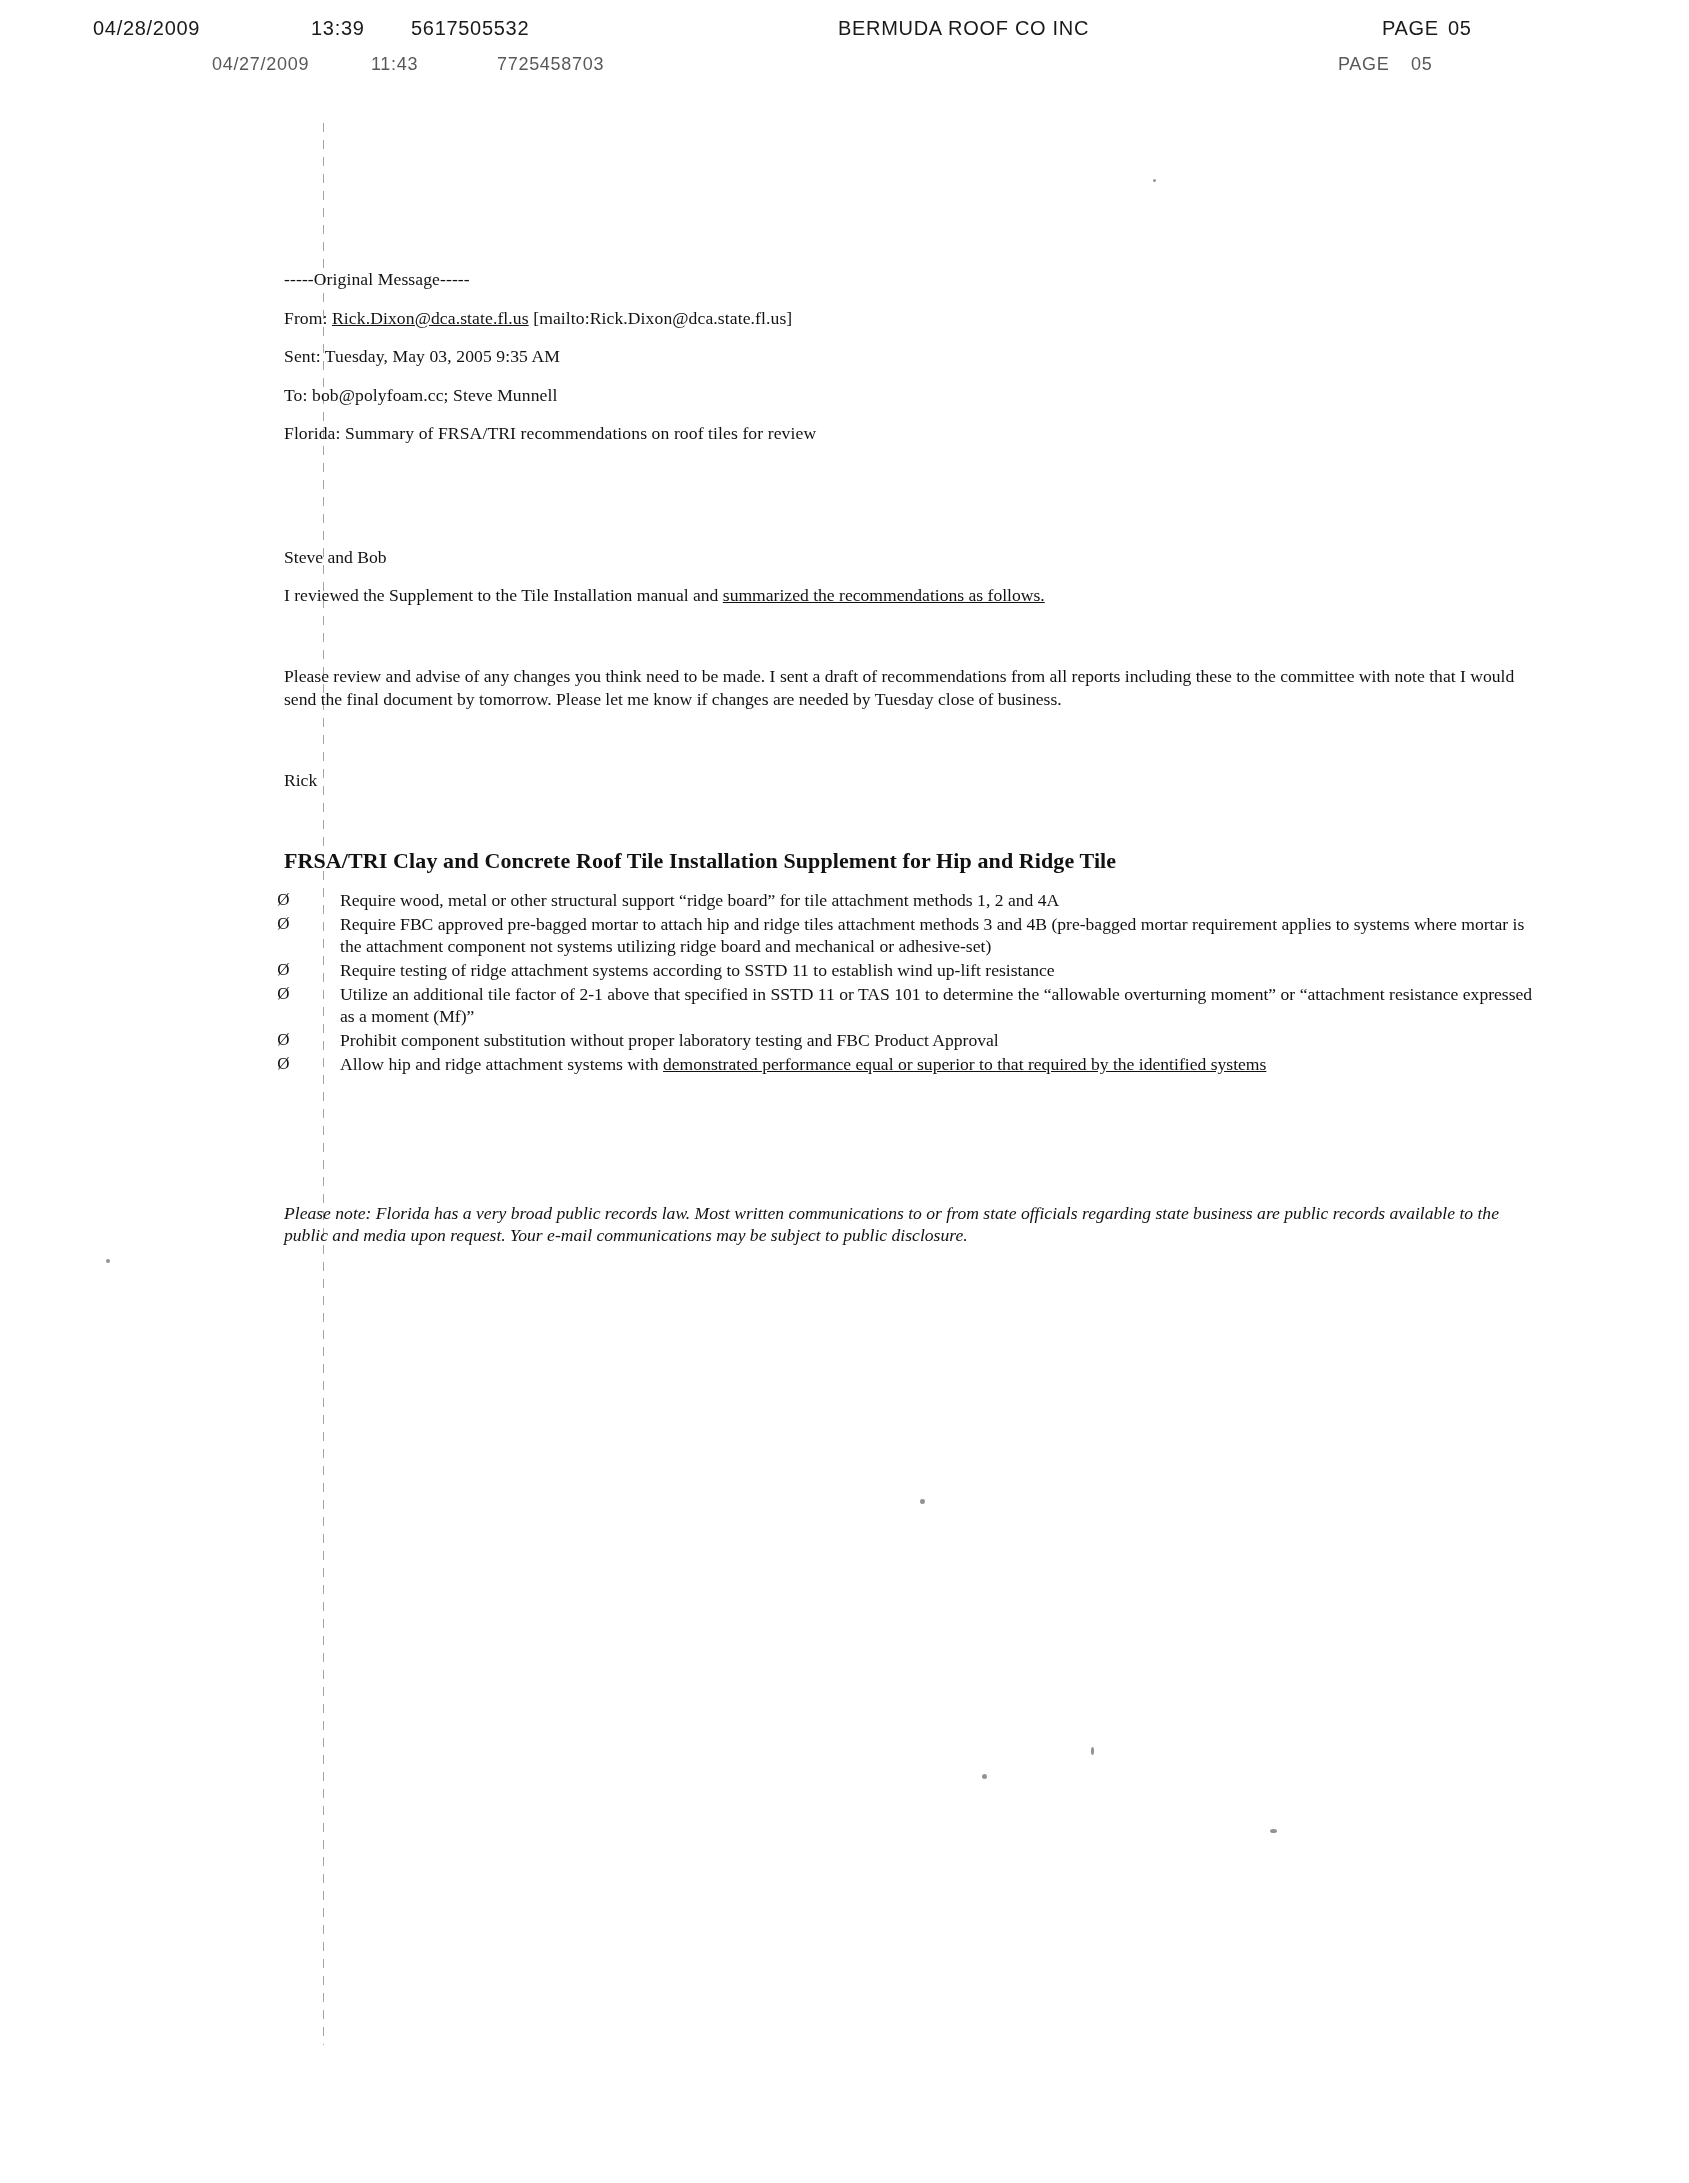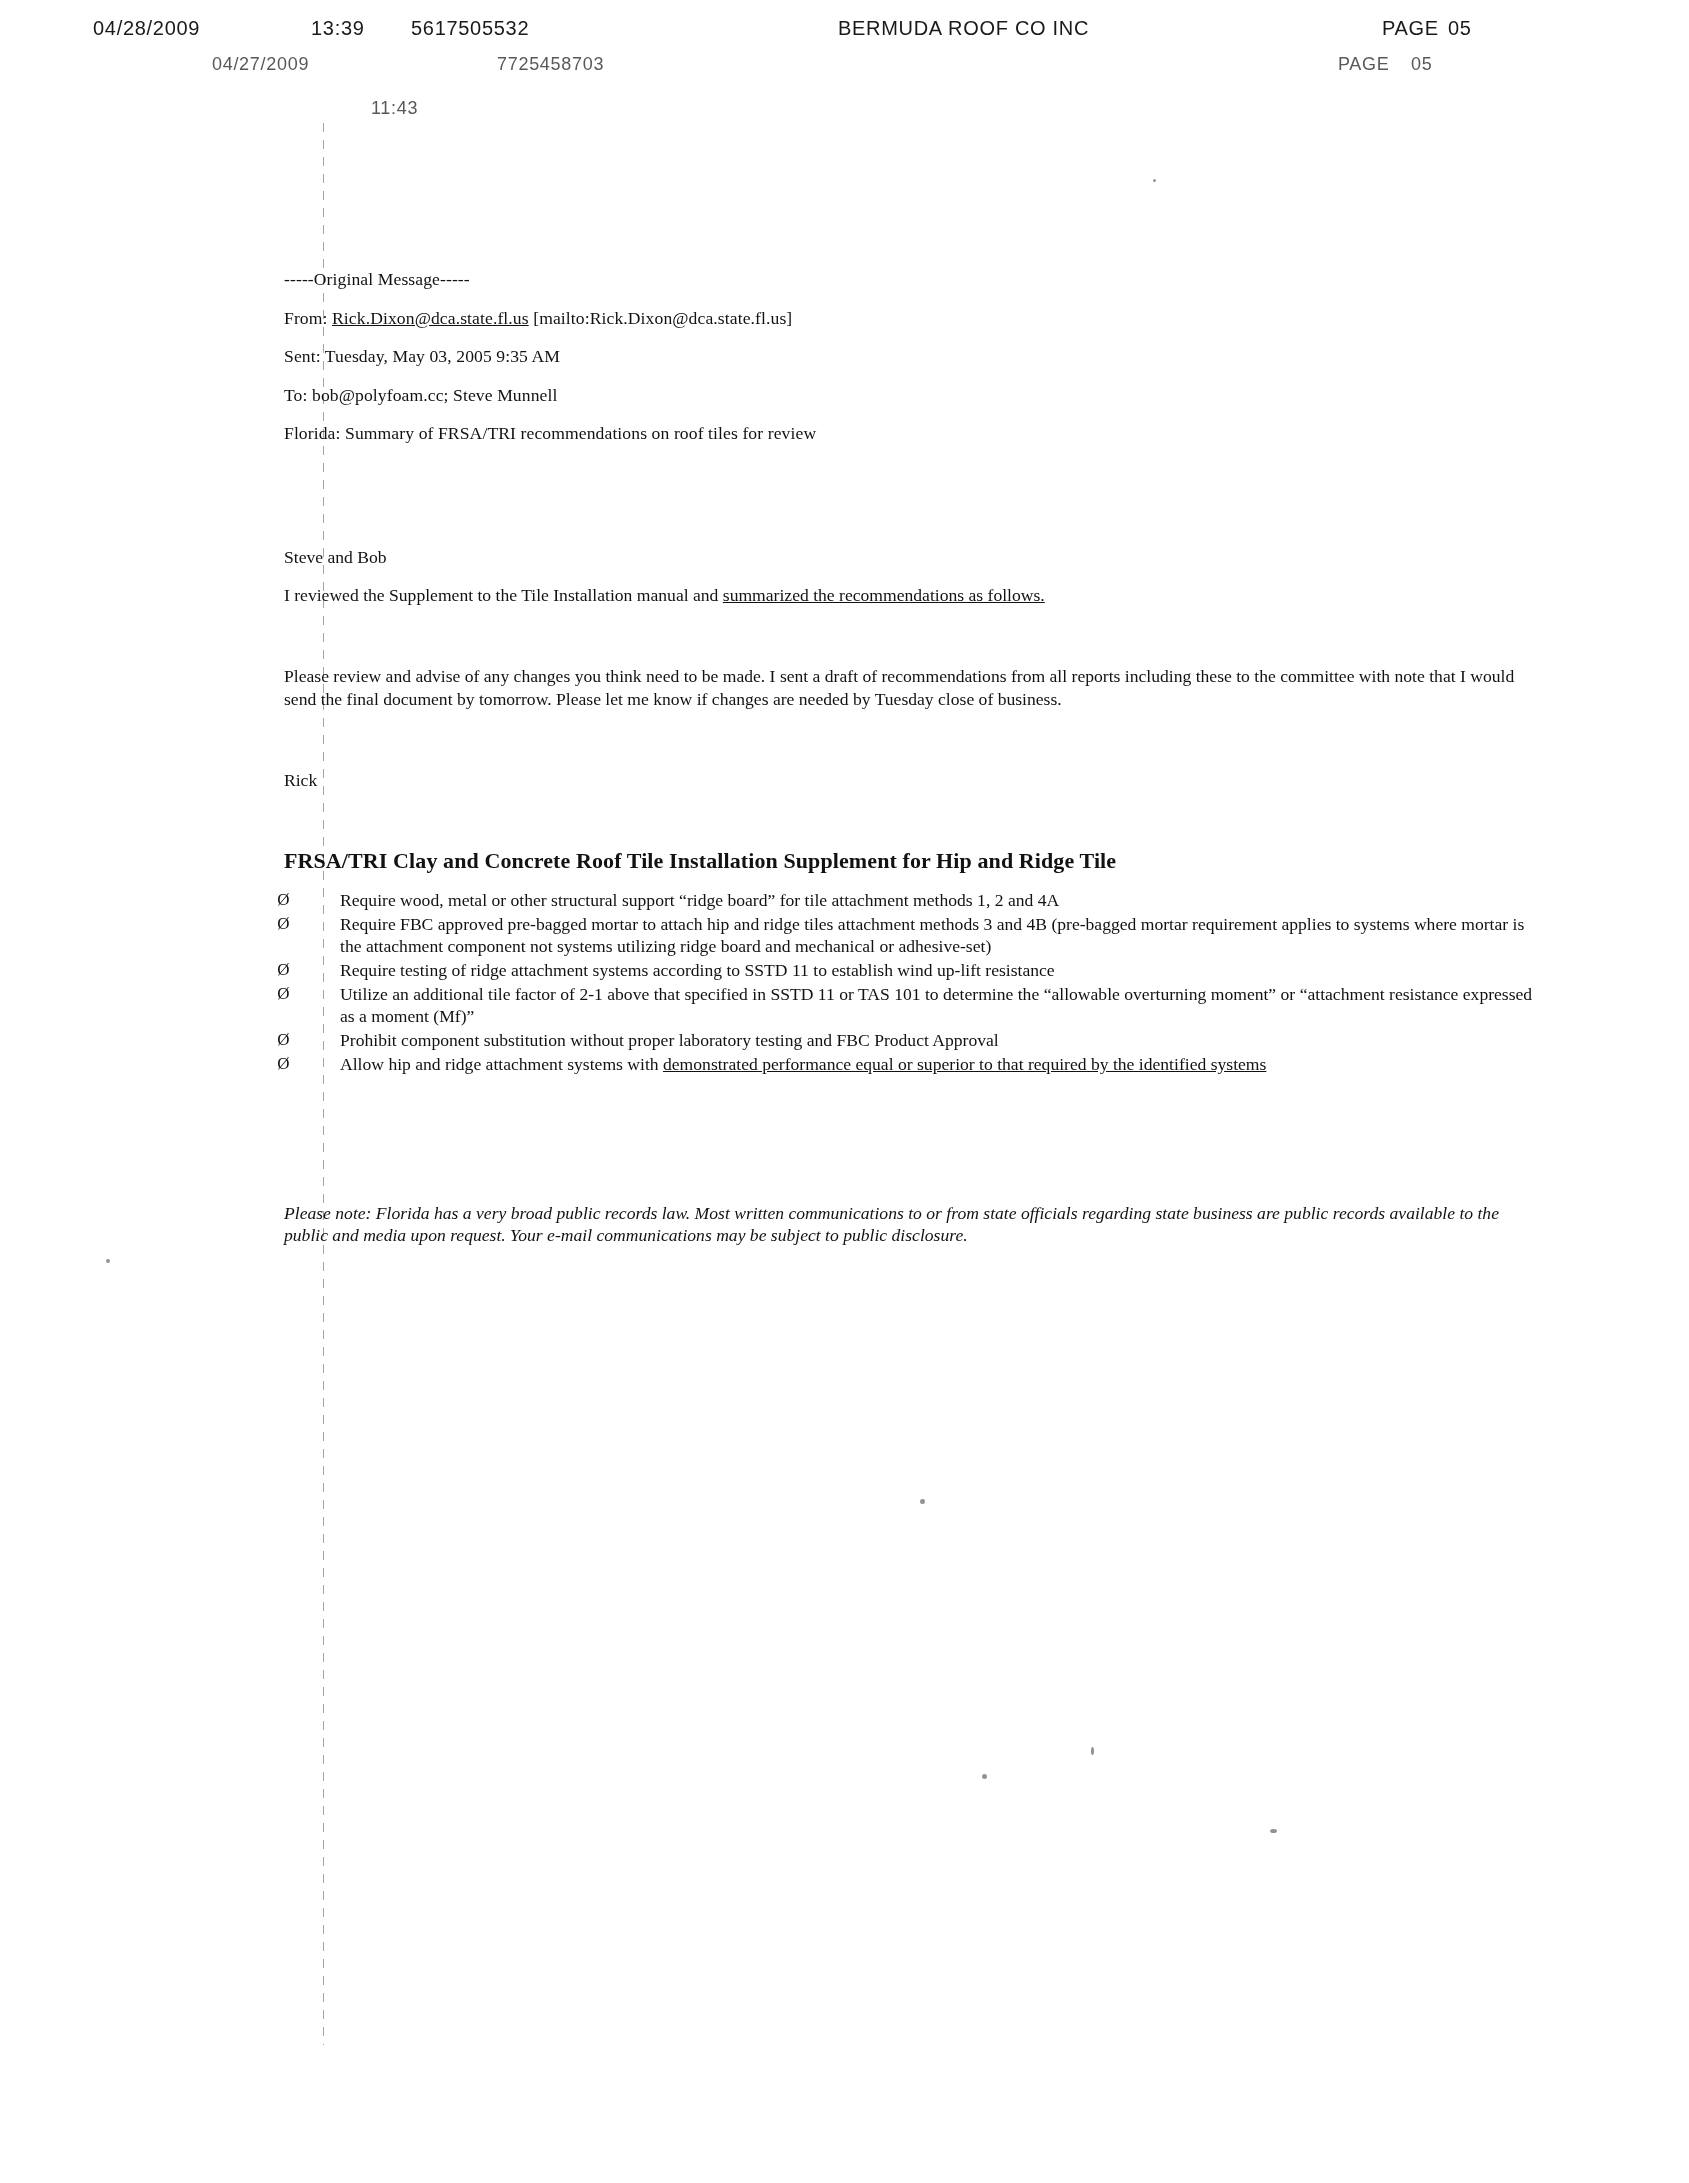--- a/index.html
+++ b/index.html
@@ -49,21 +49,21 @@
     white-space: pre;
   }
   .fx-date1   { left: 93px; }
   .fx-time1   { left: 279px; margin-left: 32px; }
   .fx-num1    { left: 411px; text-align: right; }
   .fx-co1     { left: 838px; }
   .fx-pg1     { left: 1382px; }
   .fx-pgn1    { left: 1448px; }
 
   .fx-date2   { left: 212px; }
-  .fx-time2   { left: 371px; margin-top: 44px; }
+  .fx-time2   { left: 371px; }
   .fx-num2    { left: 497px; }
   .fx-pg2     { left: 1338px; }
   .fx-pgn2    { left: 1411px; }
 
   
   .fold-line {
     position: absolute;
     left: 323px;
     top: 123px;
     width: 1.3px;

